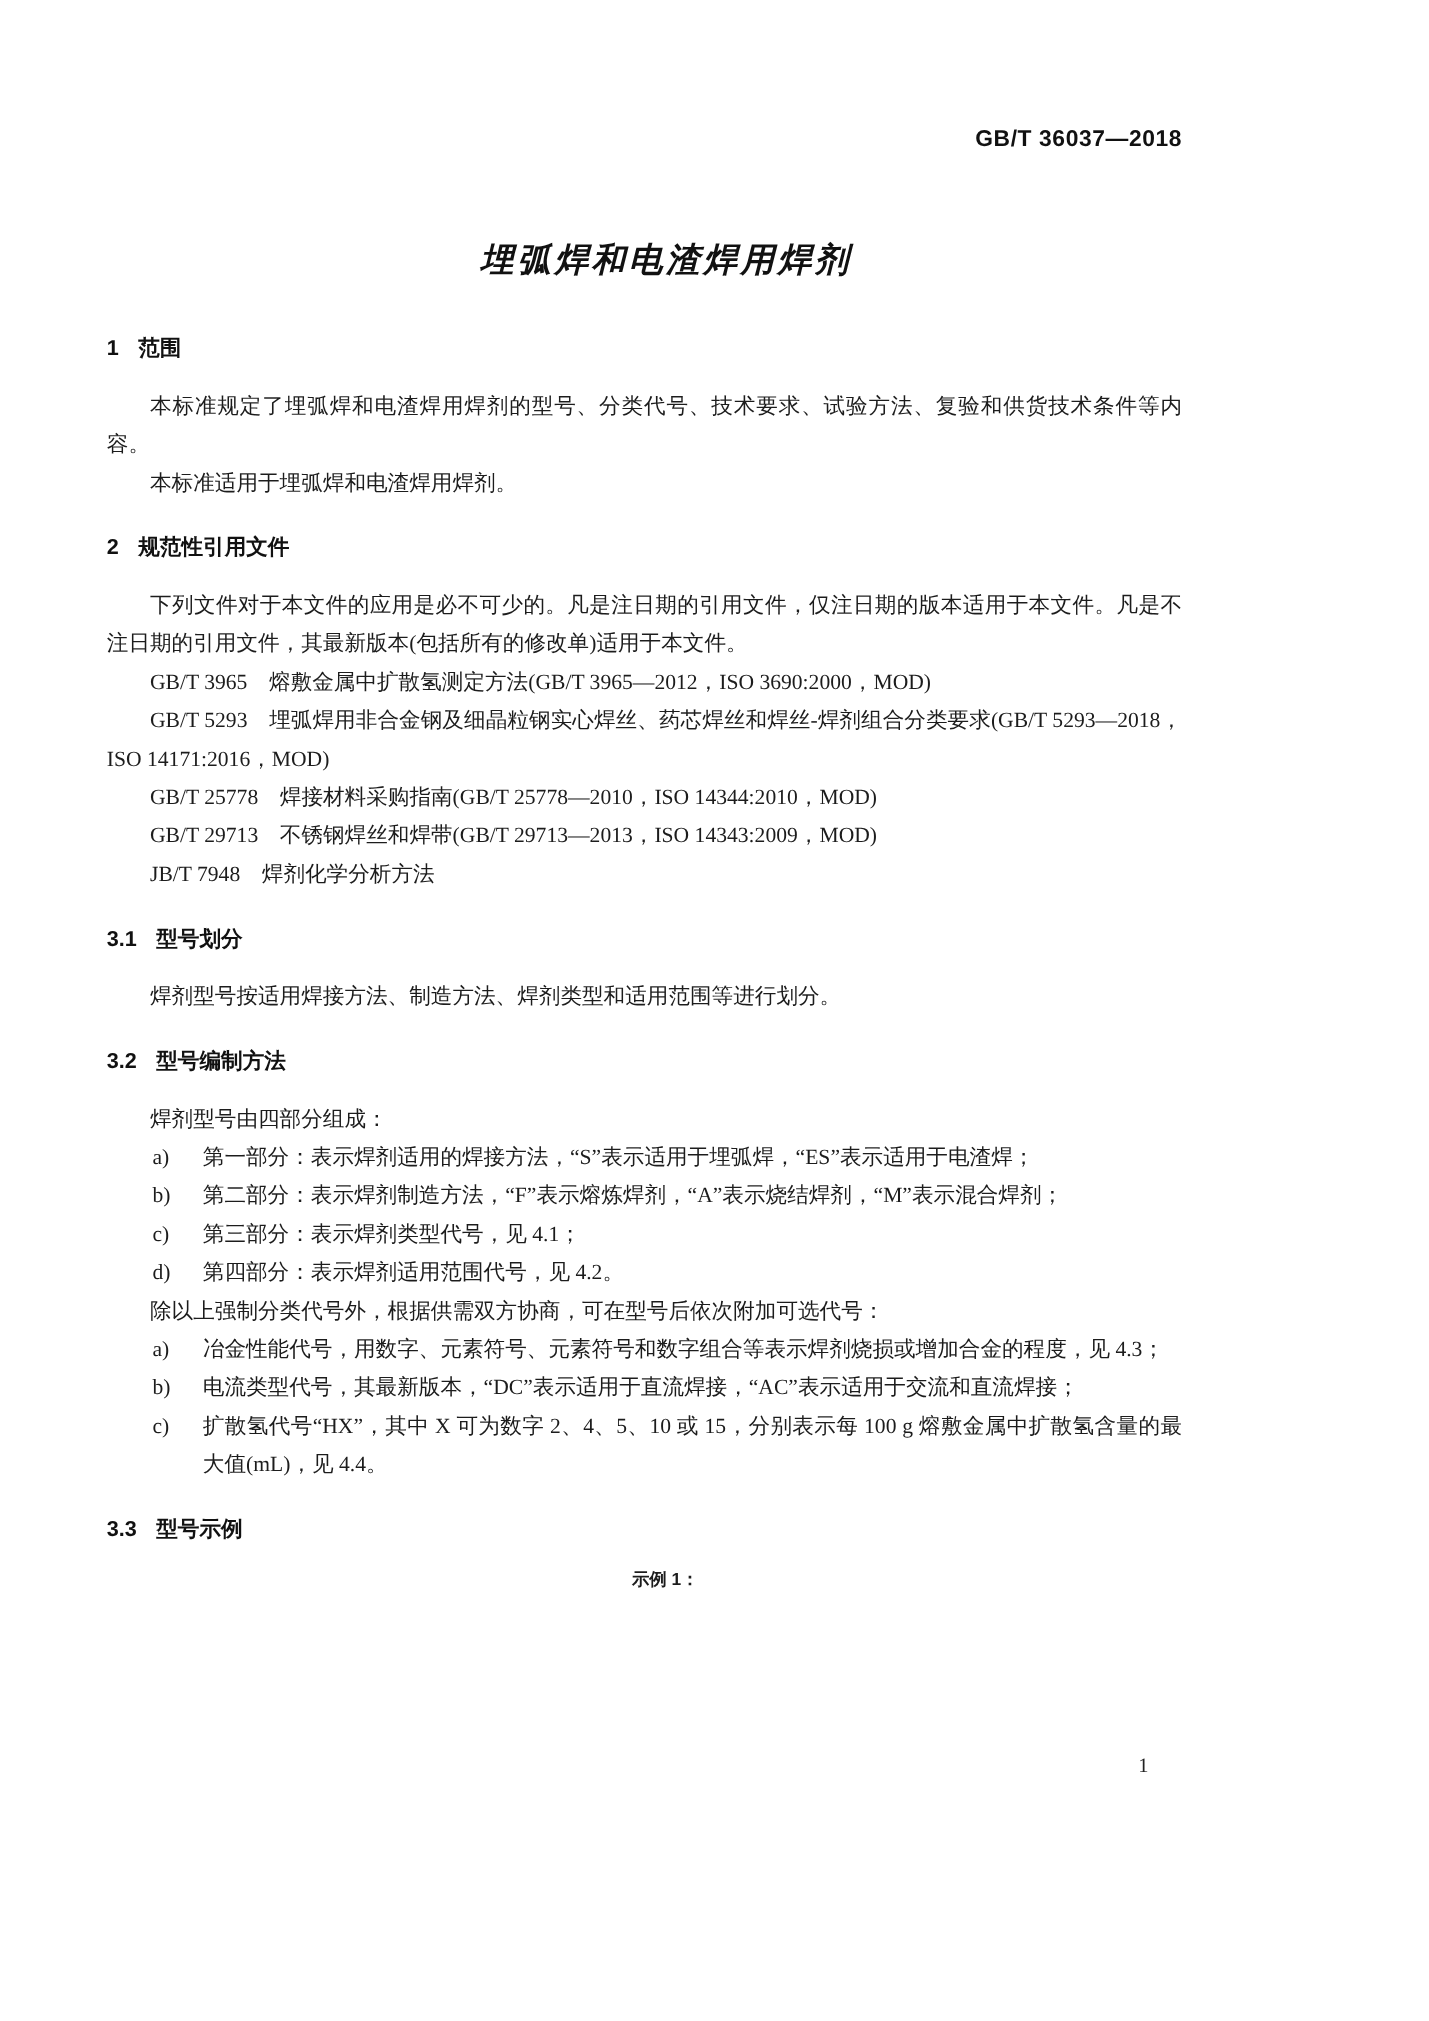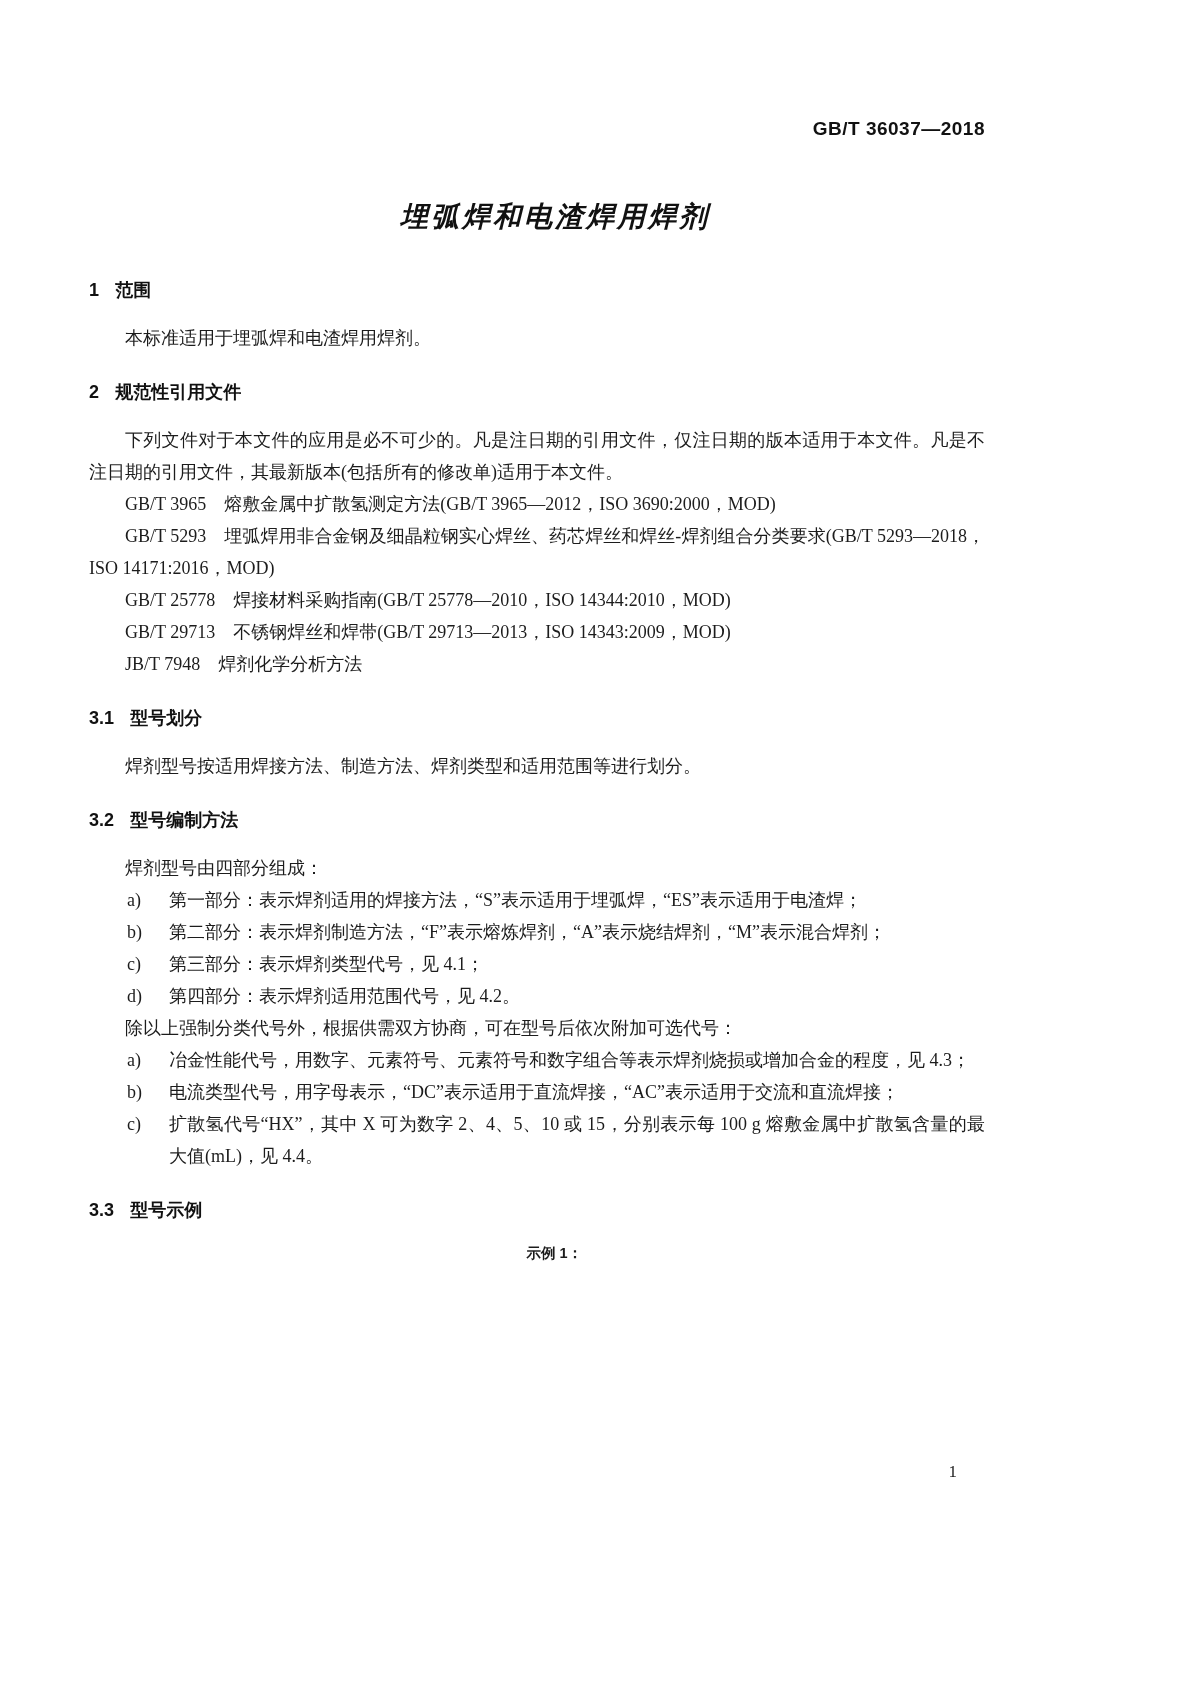--- a/index.html
+++ b/index.html
@@ -8,21 +8,21 @@
     position: relative;
     width: 1191px;
     height: 1684px;
     background: #ffffff;
     color: #1c1c1c;
     font-family: "Liberation Serif", "DejaVu Serif", serif;
     overflow: hidden;
   }
   .doc-code {
     position: absolute;
-    top: 118px;
+    top: 106px;
     right: 206px;
     font-family: "Liberation Sans", "DejaVu Sans", sans-serif;
     font-weight: 700;
     font-size: 19px;
     letter-spacing: 0.5px;
     color: #111;
   }
   .doc-title {
     margin: 200px 206px 44px 125px;
     text-align: center;
@@ -84,38 +84,39 @@
 </head>
 <body>
 
 <div class="page">
   <div class="doc-code">GB/T 36037—2018</div>
 
   <h1 class="doc-title">埋弧焊和电渣焊用焊剂</h1>
 
   <main class="content">
       <h2 class="section-heading"><span class="sec-num">1</span><span>范围</span></h2>
+      <p class="para">本标准规定了埋弧焊和电渣焊用焊剂的型号、分类代号、技术要求、试验方法、复验和供货技术条件等内容。</p>
       <p class="para">本标准适用于埋弧焊和电渣焊用焊剂。</p>
       <h2 class="section-heading"><span class="sec-num">2</span><span>规范性引用文件</span></h2>
       <p class="para">下列文件对于本文件的应用是必不可少的。凡是注日期的引用文件，仅注日期的版本适用于本文件。凡是不注日期的引用文件，其最新版本(包括所有的修改单)适用于本文件。</p>
       <p class="ref">GB/T 3965　熔敷金属中扩散氢测定方法(GB/T 3965—2012，ISO 3690:2000，MOD)</p>
       <p class="ref">GB/T 5293　埋弧焊用非合金钢及细晶粒钢实心焊丝、药芯焊丝和焊丝-焊剂组合分类要求(GB/T 5293—2018，ISO 14171:2016，MOD)</p>
       <p class="ref">GB/T 25778　焊接材料采购指南(GB/T 25778—2010，ISO 14344:2010，MOD)</p>
       <p class="ref">GB/T 29713　不锈钢焊丝和焊带(GB/T 29713—2013，ISO 14343:2009，MOD)</p>
       <p class="ref">JB/T 7948　焊剂化学分析方法</p>
       <h2 class="section-heading"><span class="sec-num">3.1</span><span>型号划分</span></h2>
       <p class="para">焊剂型号按适用焊接方法、制造方法、焊剂类型和适用范围等进行划分。</p>
       <h2 class="section-heading"><span class="sec-num">3.2</span><span>型号编制方法</span></h2>
       <p class="para">焊剂型号由四部分组成：</p>
       <div class="list-item"><span class="marker">a)</span><span>第一部分：表示焊剂适用的焊接方法，“S”表示适用于埋弧焊，“ES”表示适用于电渣焊；</span></div>
       <div class="list-item"><span class="marker">b)</span><span>第二部分：表示焊剂制造方法，“F”表示熔炼焊剂，“A”表示烧结焊剂，“M”表示混合焊剂；</span></div>
       <div class="list-item"><span class="marker">c)</span><span>第三部分：表示焊剂类型代号，见 4.1；</span></div>
       <div class="list-item"><span class="marker">d)</span><span>第四部分：表示焊剂适用范围代号，见 4.2。</span></div>
       <p class="para">除以上强制分类代号外，根据供需双方协商，可在型号后依次附加可选代号：</p>
       <div class="list-item"><span class="marker">a)</span><span>冶金性能代号，用数字、元素符号、元素符号和数字组合等表示焊剂烧损或增加合金的程度，见 4.3；</span></div>
-      <div class="list-item"><span class="marker">b)</span><span>电流类型代号，用字母表示，“DC”表示适用于直流焊接，“AC”表示适用于交流和直流焊接；</span></div>
+      <div class="list-item"><span class="marker">b)</span><span>电流类型代号，其最新版本，“DC”表示适用于直流焊接，“AC”表示适用于交流和直流焊接；</span></div>
       <div class="list-item"><span class="marker">c)</span><span>扩散氢代号“HX”，其中 X 可为数字 2、4、5、10 或 15，分别表示每 100 g 熔敷金属中扩散氢含量的最大值(mL)，见 4.4。</span></div>
       <h2 class="section-heading"><span class="sec-num">3.3</span><span>型号示例</span></h2>
       <p class="example">示例 1：</p>
     </main>
 
   <div class="page-number">1</div>
 </div>
 
 </body></html>

